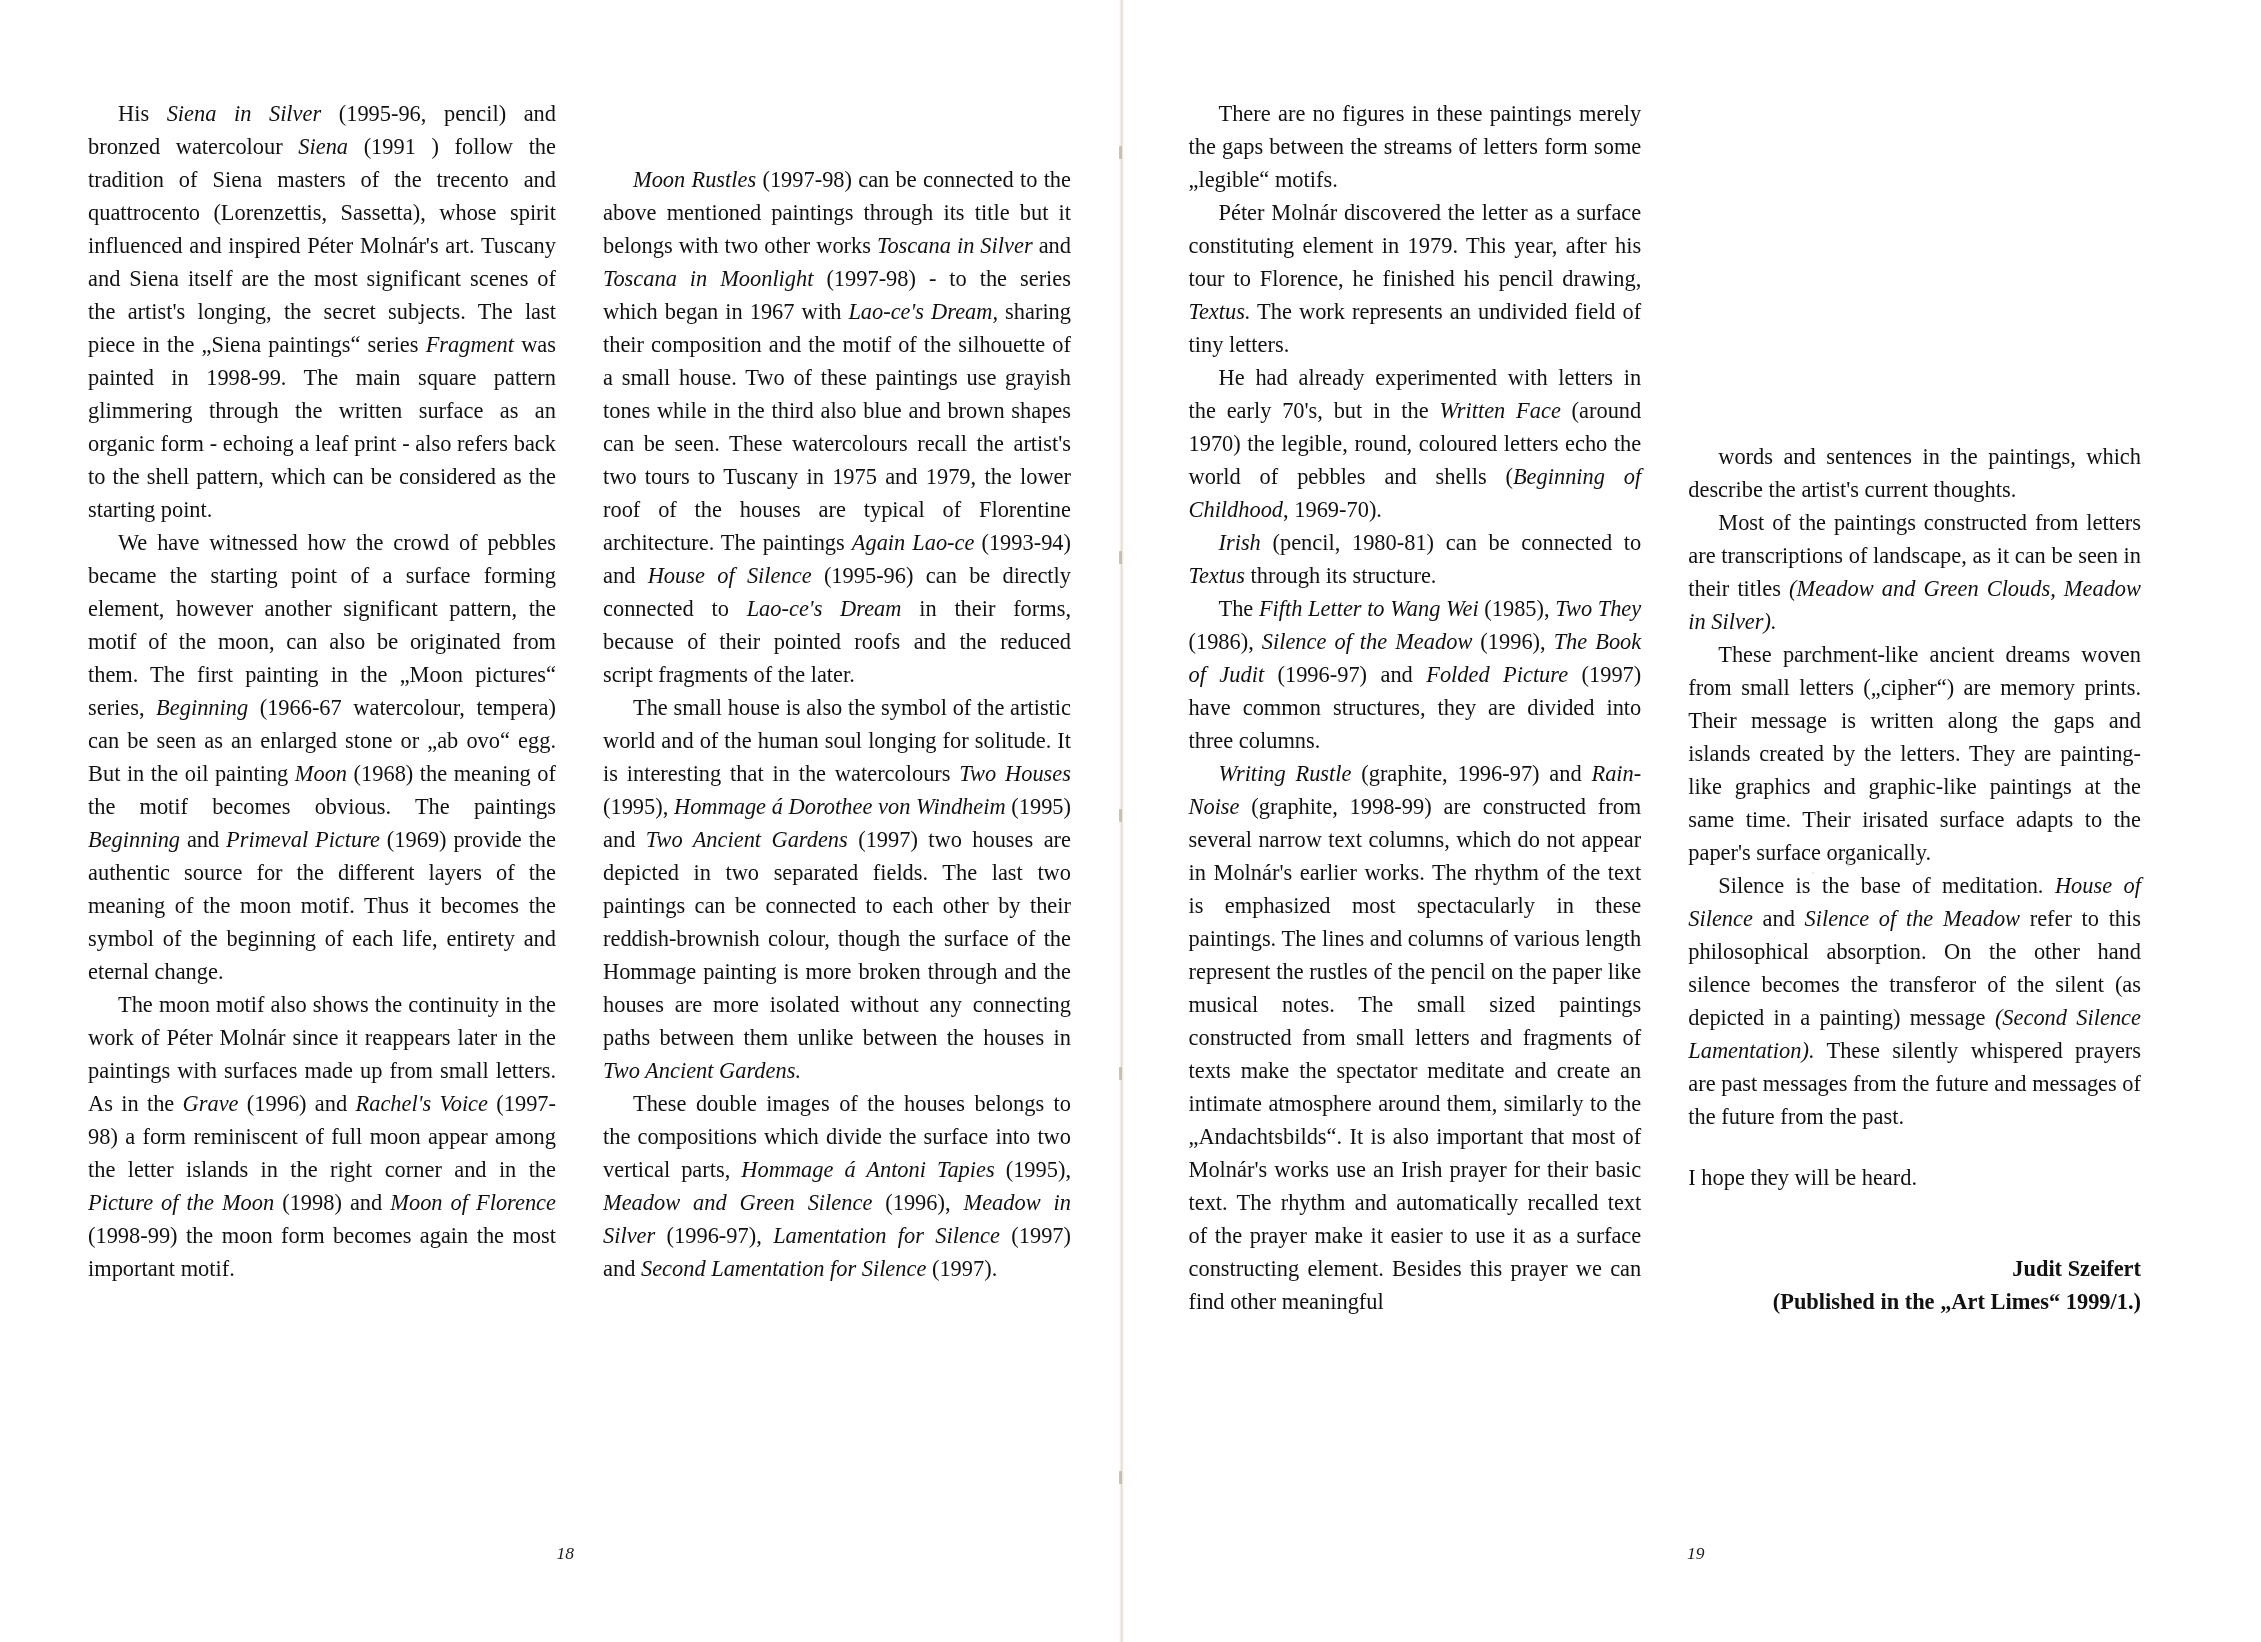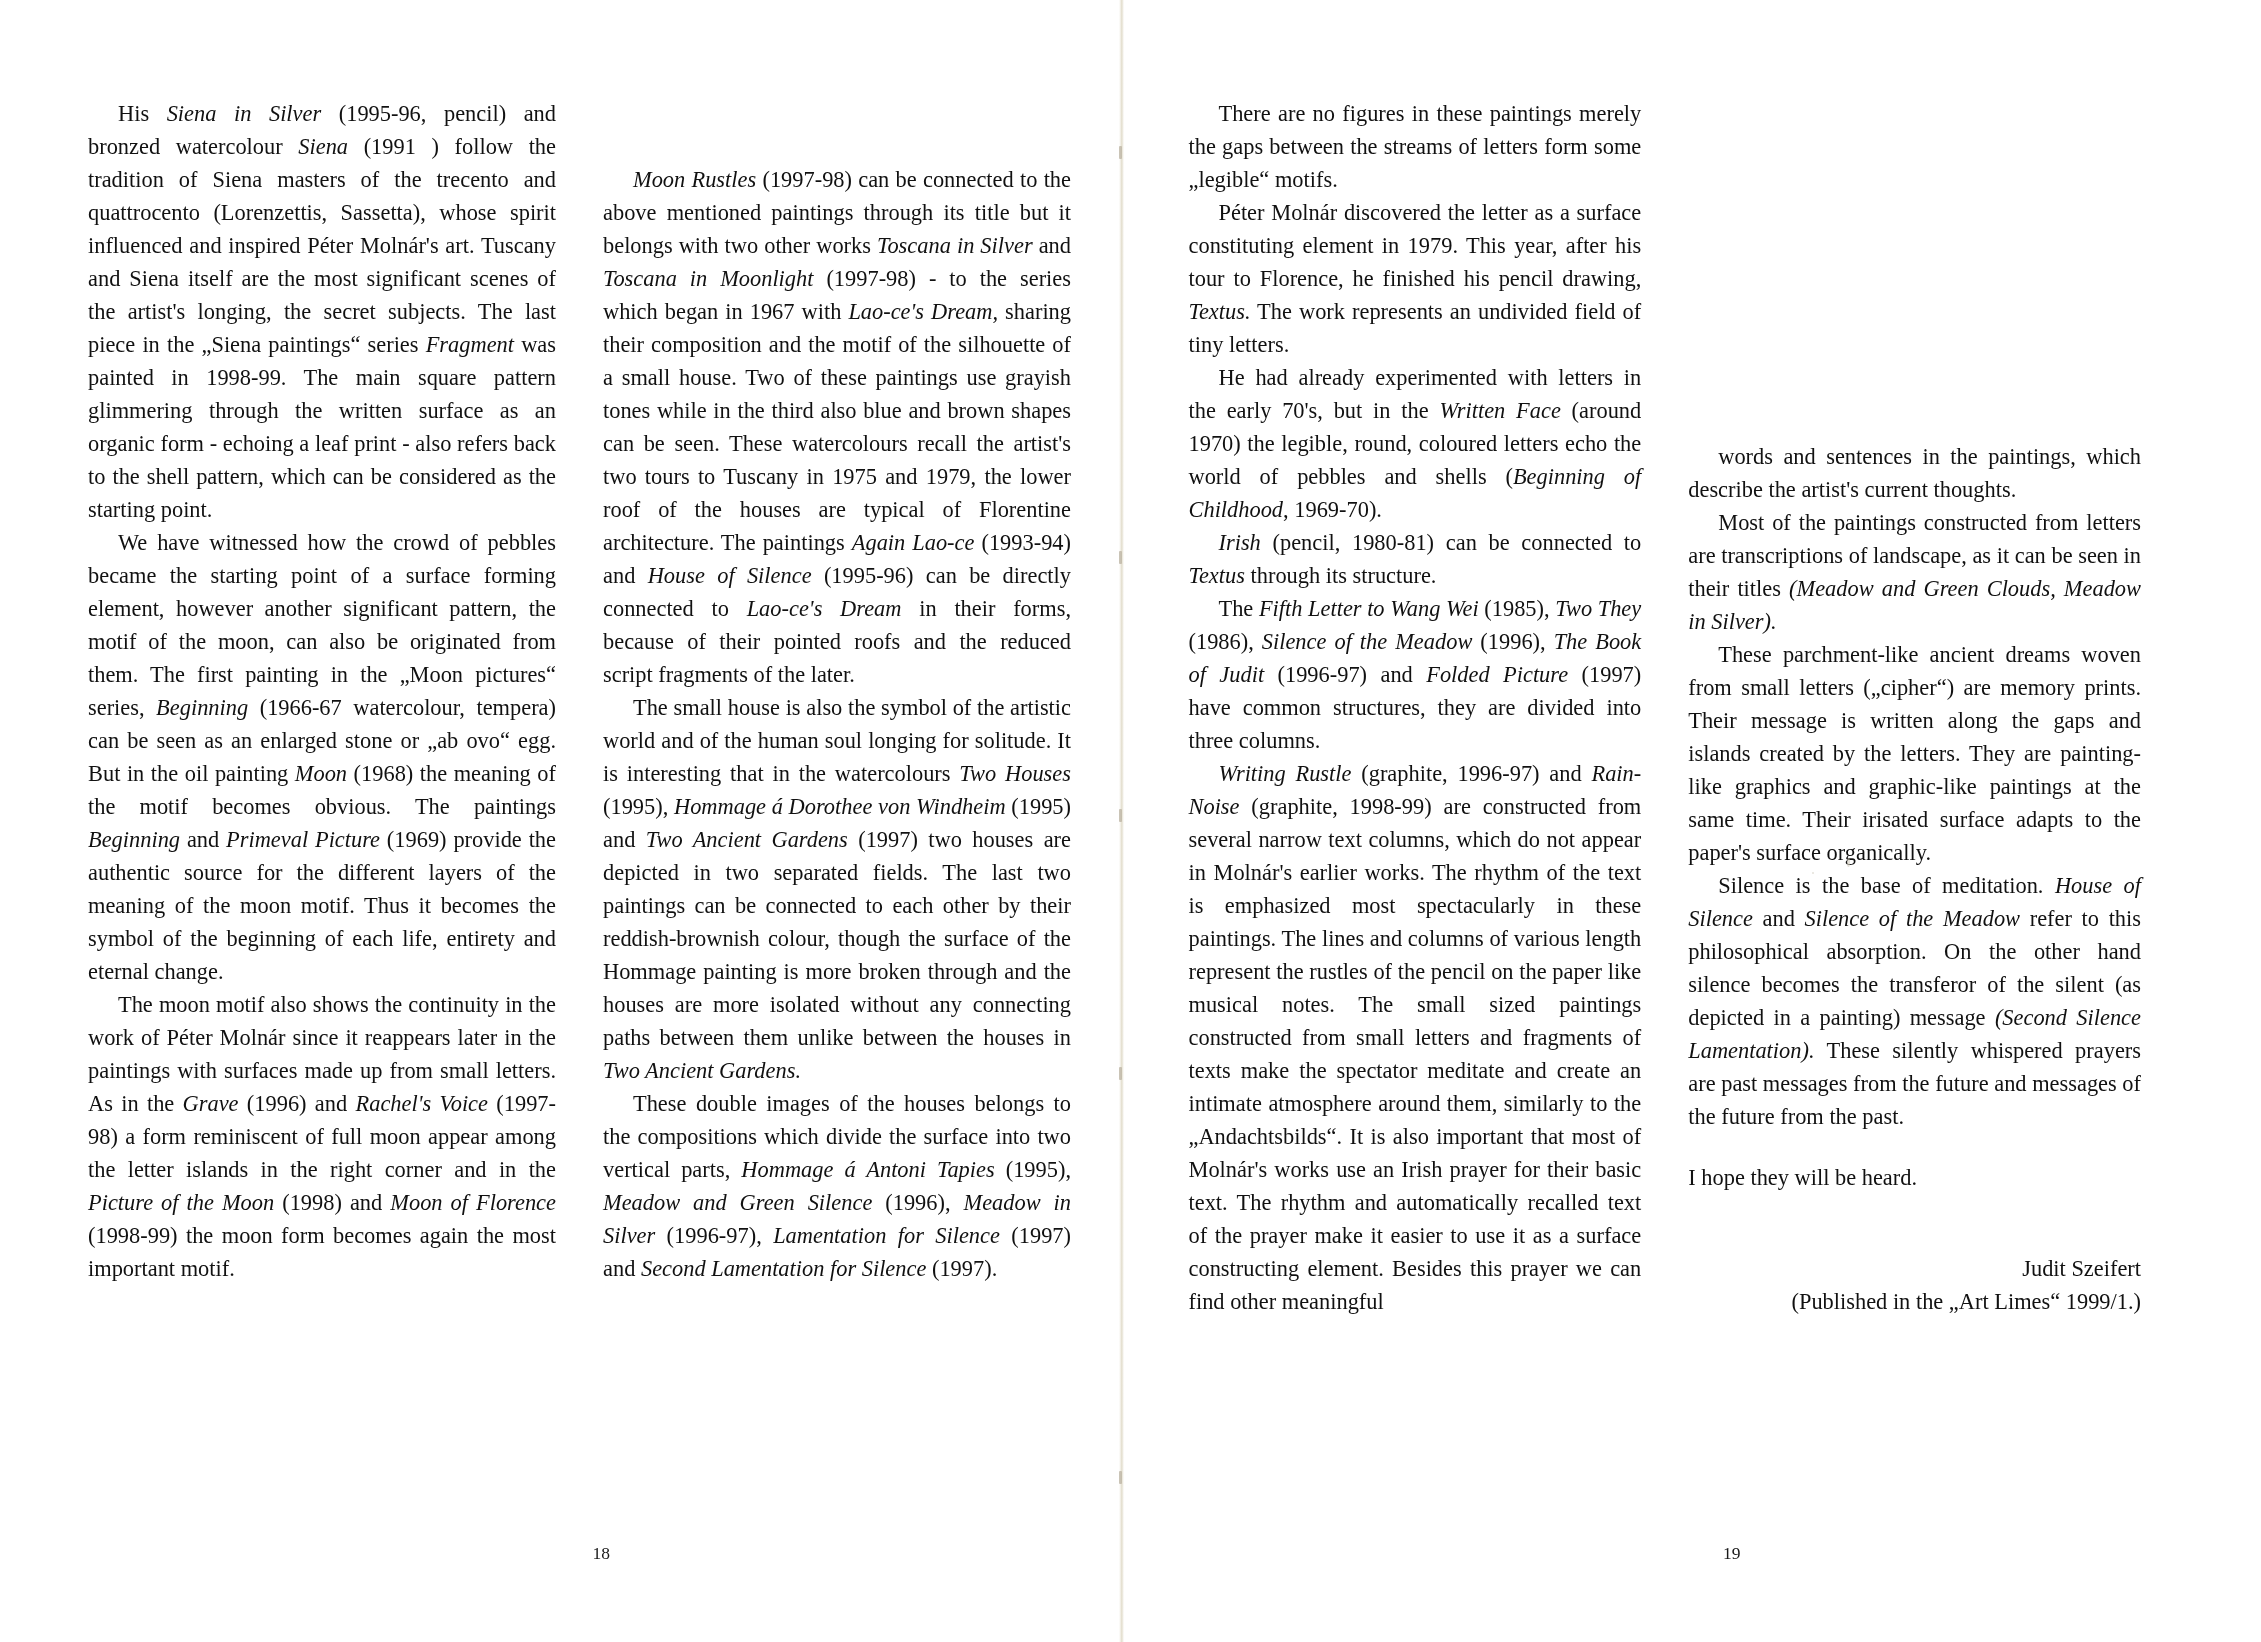--- a/index.html
+++ b/index.html
@@ -80,32 +80,33 @@
   .closing {
     margin-top: 28px;
     text-indent: 0;
   }
   .sig {
     margin-top: 58px;
     text-align: right;
     font-size: 22.4px;
     line-height: 33px;
     text-indent: 0;
+    font-weight: bold;
   }
   .sig div { text-align: right; }
 
   .folio {
     position: absolute;
     bottom: 78px;
     width: 100%;
     left: 0;
     text-align: center;
     font-size: 17.5px;
+    font-style: italic;
     color: #1a1a1a;
-    margin-left: 36px;
   }
   .page-left .folio  { padding-right: 29px; }
   .page-right .folio { padding-right: 29px; }
 
   .speck {
     position: absolute;
     background: #cfcabb;
     border-radius: 50%;
     opacity: .55;
   }

